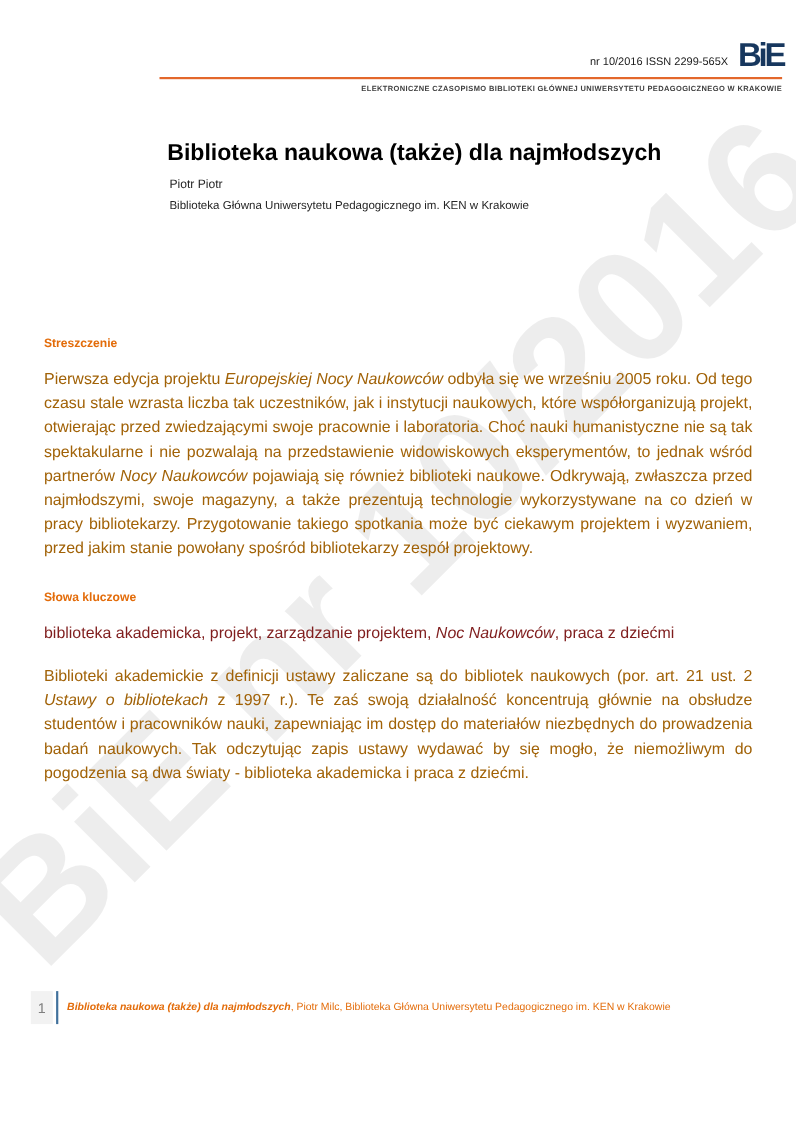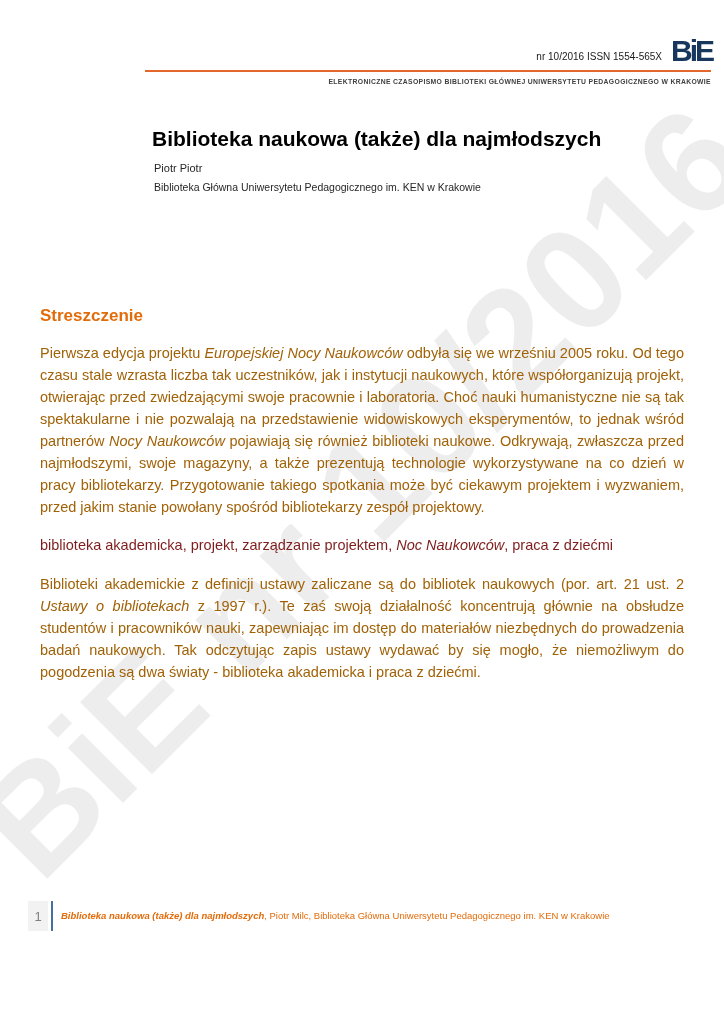--- a/index.html
+++ b/index.html
@@ -93,21 +93,21 @@
     margin-left: 2px;
   }
   
   main {
     position: relative;
     z-index: 2;
     padding: 0 40px;
   }
   .orange-heading {
     margin: 0;
-    font-size: 17px;
+    font-size: 11px;
     font-weight: 700;
     color: #e36c0a;
   }
   .abstract-heading { margin-top: 113px; }
   .keywords-heading { margin-top: 27px; }
   .body-par {
     margin: 16px 0 0 0;
     font-size: 14.5px;
     line-height: 1.52;
     text-align: justify;
@@ -159,35 +159,36 @@
     line-height: 1.3;
   }
 </style>
 </head>
 <body>
 
 <div class="page">
 
   <div class="watermark">BiE nr 10/2016</div>
 
-  <div class="header-issue">nr 10/2016 ISSN 1554-565X</div>
+  <div class="header-issue">nr 10/2016 ISSN 2299-565X</div>
   <div class="header-logo">BiE</div>
   <div class="header-rule"></div>
   <div class="header-journal">ELEKTRONICZNE CZASOPISMO BIBLIOTEKI GŁÓWNEJ UNIWERSYTETU PEDAGOGICZNEGO W KRAKOWIE</div>
 
   <div class="title-block">
     <h1 class="article-title">Biblioteka naukowa (także) dla najmłodszych</h1>
     <div class="article-author">Piotr Piotr</div>
     <div class="article-affiliation">Biblioteka Główna Uniwersytetu Pedagogicznego im. KEN w Krakowie</div>
   </div>
 
   <main>
     <h3 class="orange-heading abstract-heading">Streszczenie</h3>
     <p class="body-par"><span>Pierwsza edycja projektu </span><span style="font-style: italic;">Europejskiej Nocy Naukowców</span><span> odbyła się we wrześniu 2005 roku. Od tego czasu stale wzrasta liczba tak uczestników, jak i instytucji naukowych, które współorganizują projekt, otwierając przed zwiedzającymi swoje pracownie i laboratoria. Choć nauki humanistyczne nie są tak spektakularne i nie pozwalają na przedstawienie widowiskowych eksperymentów, to jednak wśród partnerów </span><span style="font-style: italic;">Nocy Naukowców</span><span> pojawiają się również biblioteki naukowe. Odkrywają, zwłaszcza przed najmłodszymi, swoje magazyny, a także prezentują technologie wykorzystywane na co dzień w pracy bibliotekarzy. Przygotowanie takiego spotkania może być ciekawym projektem i wyzwaniem, przed jakim stanie powołany spośród bibliotekarzy zespół projektowy.</span></p>
 
+    <h3 class="orange-heading keywords-heading">Słowa kluczowe</h3>
     <p class="keywords-line"><span>biblioteka akademicka, projekt, zarządzanie projektem, </span><span style="font-style: italic;">Noc Naukowców</span><span>, praca z dziećmi</span></p>
 
     <p class="body-par intro-p1"><span>Biblioteki akademickie z definicji ustawy zaliczane są do bibliotek naukowych (por. art. 21 ust. 2 </span><span style="font-style: italic;">Ustawy o bibliotekach</span><span> z 1997 r.). Te zaś swoją działalność koncentrują głównie na obsłudze studentów i pracowników nauki, zapewniając im dostęp do materiałów niezbędnych do prowadzenia badań naukowych. Tak odczytując zapis ustawy wydawać by się mogło, że niemożliwym do pogodzenia są dwa światy - biblioteka akademicka i praca z dziećmi.</span></p>
   </main>
 
   <footer>
     <div class="footer-pagenum">1</div>
     <div class="footer-vline"></div>
     <div class="footer-text"><span style="font-style: italic; font-weight: 700;">Biblioteka naukowa (także) dla najmłodszych</span><span>, Piotr Milc, Biblioteka Główna Uniwersytetu Pedagogicznego im. KEN w Krakowie</span></div>
   </footer>

